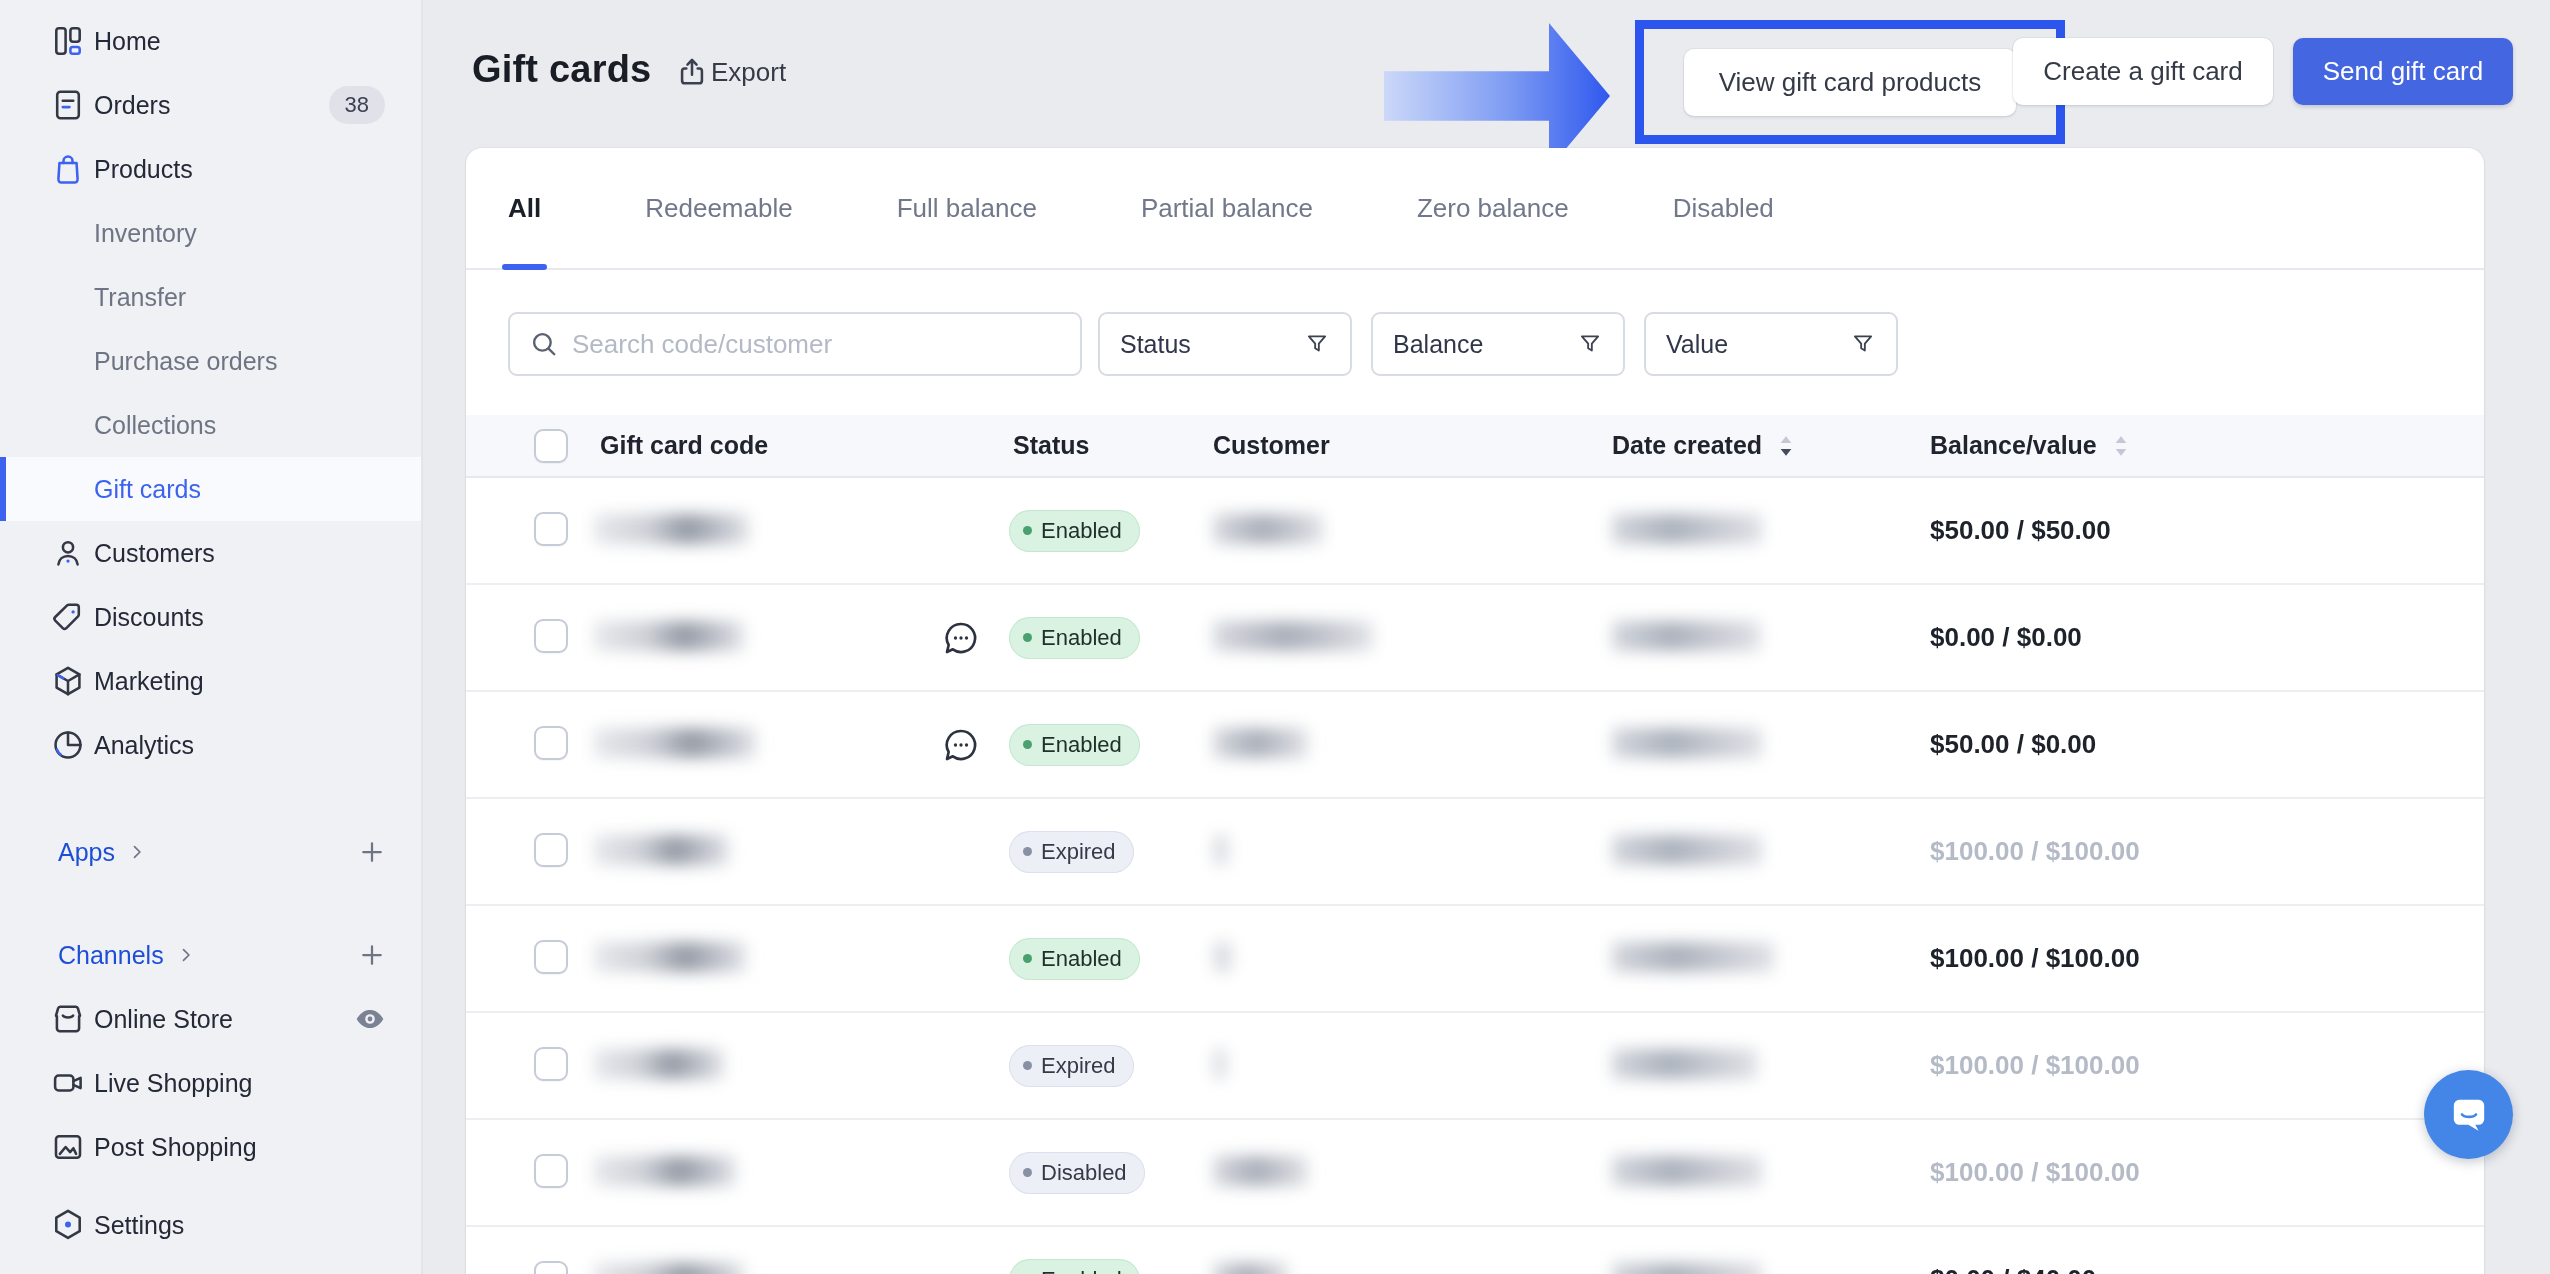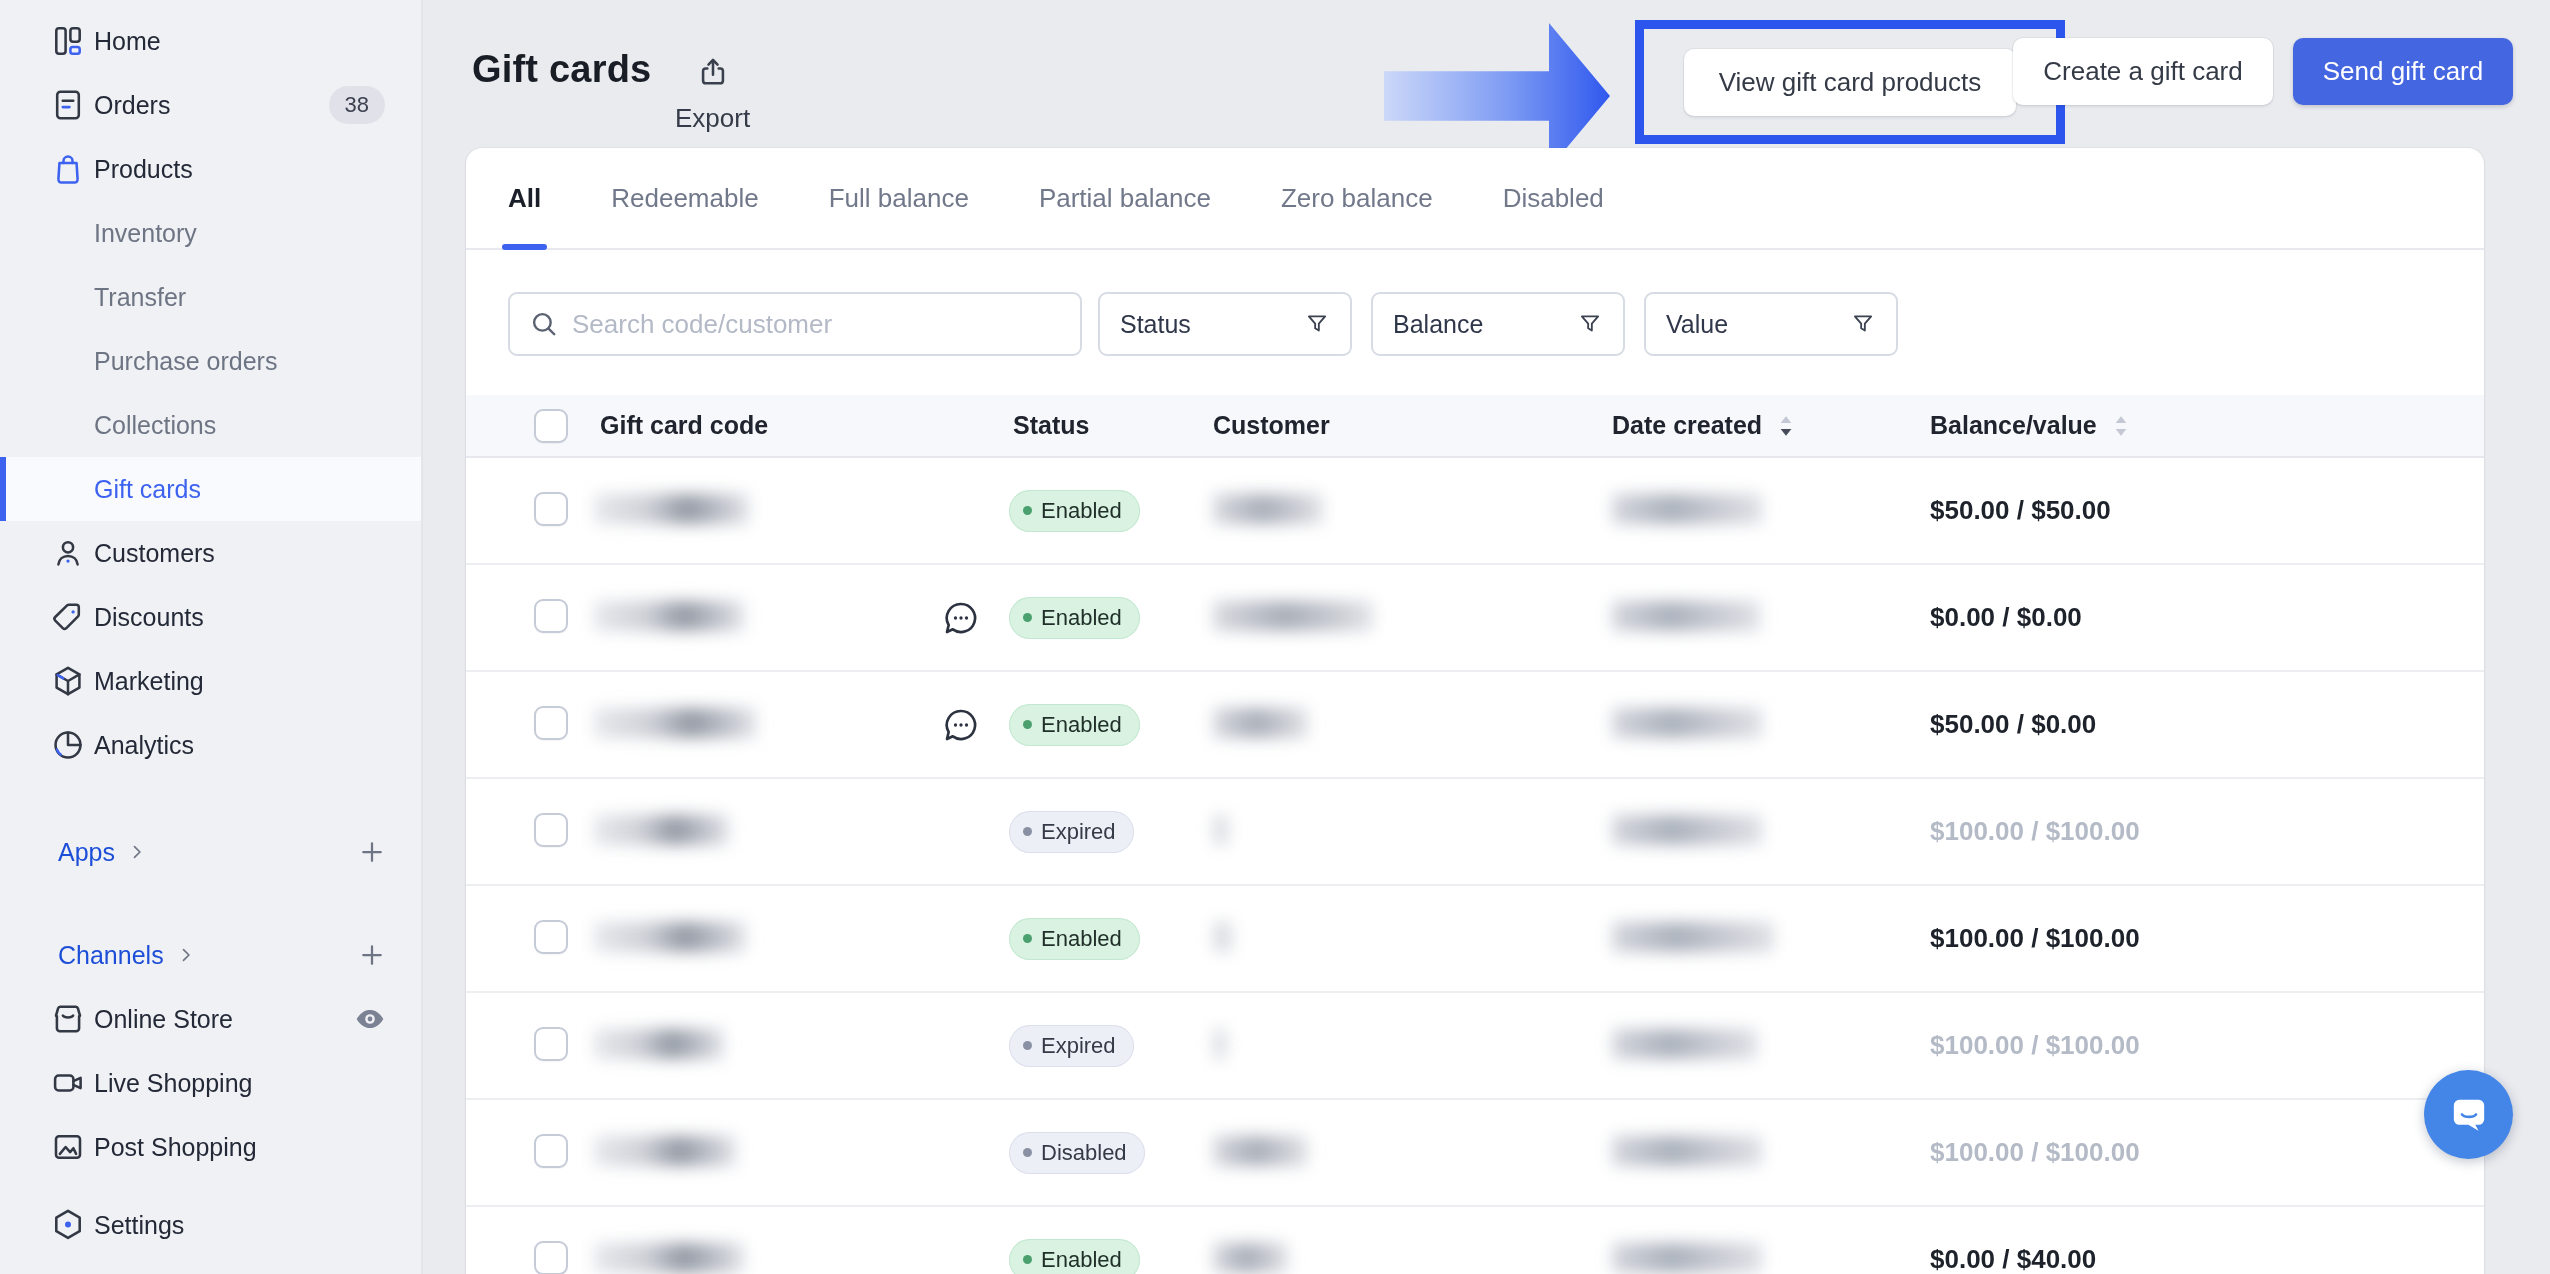--- a/index.html
+++ b/index.html
@@ -44,22 +44,22 @@
   .nav-section[data-id="channels"] { margin-top:39px; }
   .nav-item[data-id="settings"] { margin-top:14px; }
 
   
   .page-header { position:absolute; left:423px; top:0; right:0; height:148px; z-index:1; }
   .page-title {
     position:absolute; left:49px; top:48px; font-size:38px; font-weight:700; color:#191d26;
     letter-spacing:.2px;
   }
   .export-btn {
-    position:absolute; left:252px; top:55px; display:flex; align-items:center; gap:14px;
-    font-size:26px; color:#353b48; cursor:pointer;flex-direction:column;
+    position:absolute; left:252px; top:55px; display:flex; align-items:center; gap:2px;
+    font-size:26px; color:#353b48; cursor:pointer;
   }
   .annot-arrow {
     position:absolute; left:961px; top:23px; width:226px; height:146px;
     background:linear-gradient(90deg,#ccd8f9 0%, #7d9bf3 55%, #2f58ee 100%);
     clip-path:polygon(0% 33%, 73% 33%, 73% 0%, 100% 50%, 73% 100%, 73% 67%, 0% 67%);
   }
   .annot-box {
     position:absolute; left:1212px; top:20px; width:430px; height:124px;
     border:9px solid #2b55ec; display:flex; align-items:center; justify-content:center;
   }
@@ -80,21 +80,21 @@
   }
 
   
   .card {
     position:absolute; left:466px; top:148px; width:2018px; height:1210px;
     background:#ffffff; border-radius:16px;
     box-shadow:0 1px 3px rgba(20,24,40,.07), 0 0 0 1px rgba(20,24,40,.03);
     z-index:1; overflow:hidden;
   }
   .tabs {
-    display:flex; align-items:flex-end; gap:70px; padding:0 42px; height:102px;
+    display:flex; align-items:flex-end; gap:104px; padding:0 42px; height:122px;
     border-bottom:2px solid #e7e9ee;
   }
   .tab { font-size:26px; color:#71788a; cursor:pointer; position:relative; height:100%; display:flex; align-items:center; }
   .tab.active { color:#1b1f29; font-weight:700; }
   .tab.active::after {
     content:""; position:absolute; left:-6px; bottom:-2px; height:6px; border-radius:3px;
     width:calc(100% + 12px); background:#3d62f0;
   }
 
   .filters { display:flex; align-items:center; gap:16px; margin:42px 16px 0 42px; }

